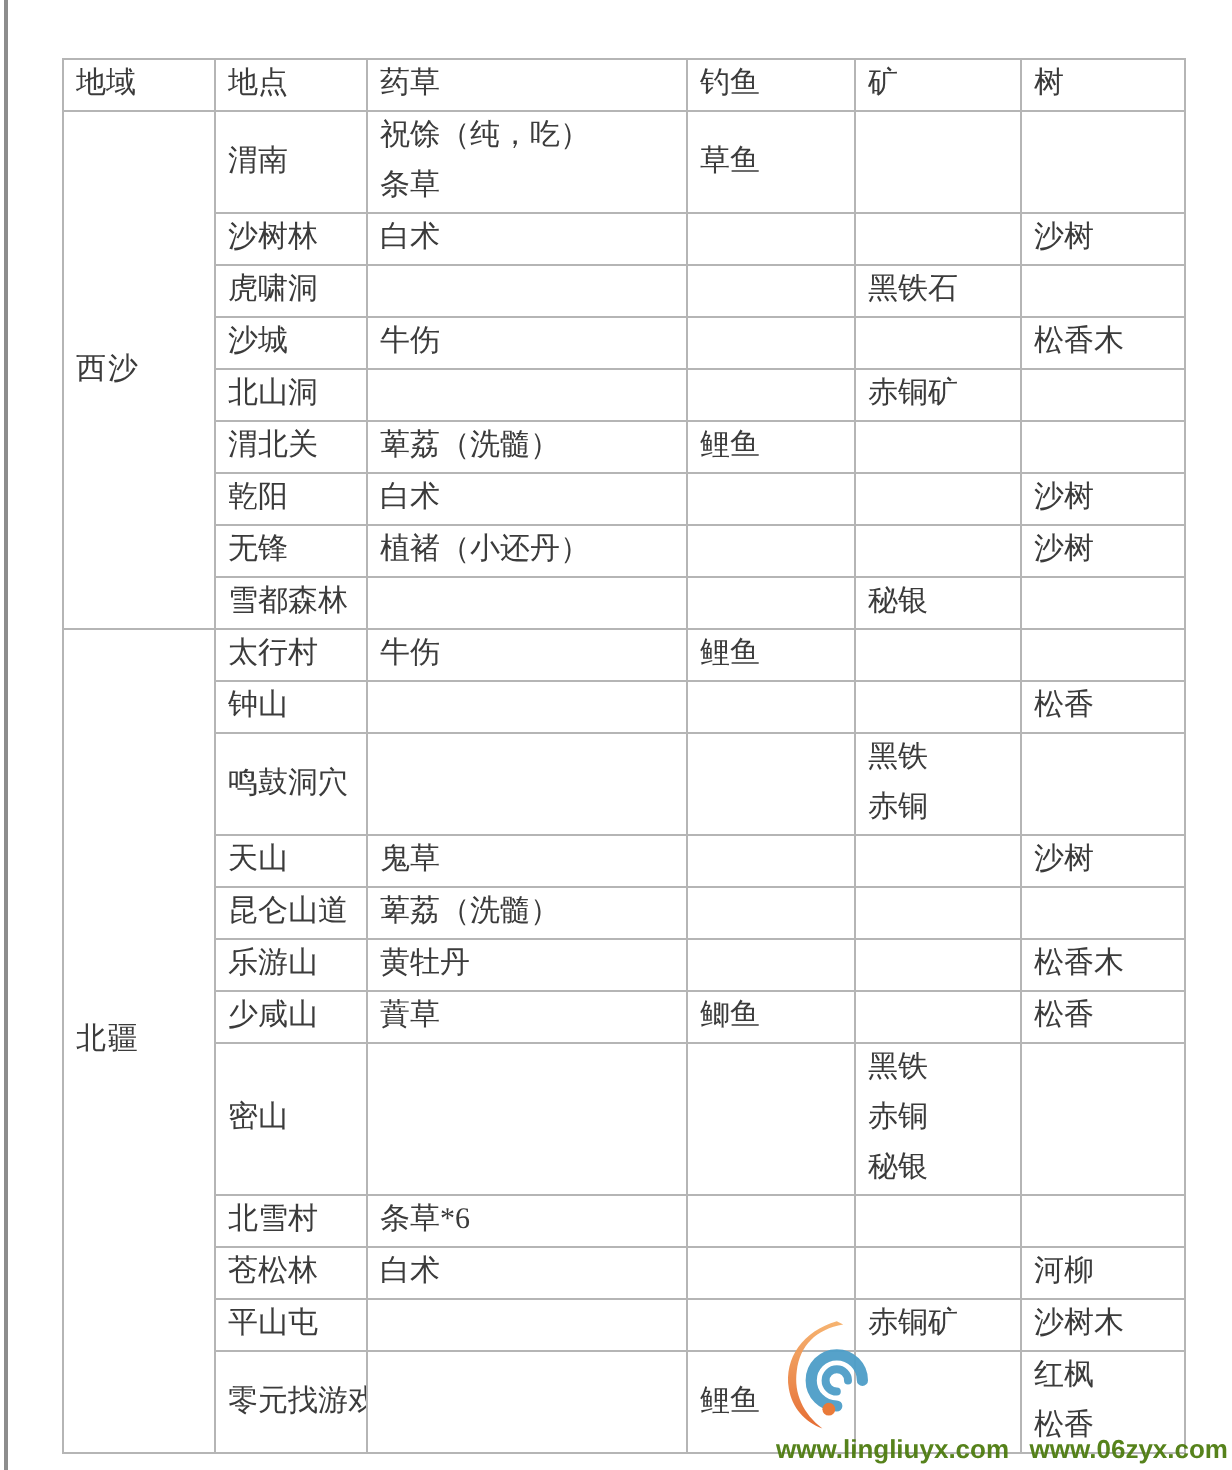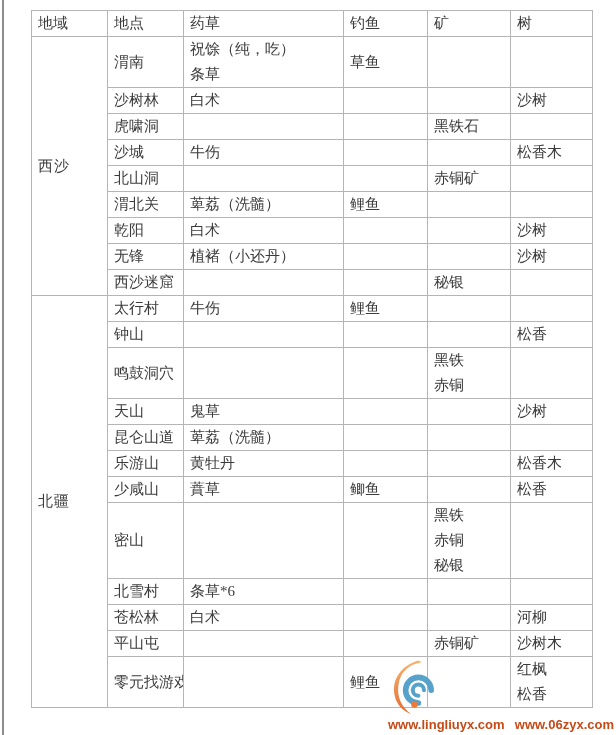--- a/index.html
+++ b/index.html
@@ -6,21 +6,21 @@
   body{
     width:616px;height:735px;position:relative;background:#ffffff;
     font-family:"Liberation Serif","DejaVu Serif",serif;
     overflow:hidden;
   }
   .page-edge{
     position:absolute;left:2px;top:0;width:2px;height:735px;
     background:#8d8d8d;
   }
   table.data{
-    position:absolute;left:31px;top:10px;width:561px;
+    position:absolute;left:31px;top:29px;width:561px;
     border-collapse:collapse;table-layout:fixed;
   }
   table.data th, table.data td{
     border:1px solid #b5b5b5;
     font-size:15px;font-weight:normal;color:#3b3b3b;
     text-align:left;vertical-align:middle;
     padding:0 2px 0 6px;
     height:25px;line-height:25px;
     overflow:hidden;white-space:nowrap;
   }
@@ -37,21 +37,21 @@
   .wm-title{
     margin-left:5px;
     font-size:33px;font-weight:bold;color:#8f8f8f;
     letter-spacing:1px;white-space:nowrap;
     font-family:"Liberation Serif","DejaVu Serif",serif;
     text-shadow:0 0 1px #ffffff;
   }
   .wm-urls{
     margin-top:1px;display:flex;justify-content:space-between;
     font-family:"Liberation Sans","DejaVu Sans",sans-serif;
-    font-size:13px;font-weight:bold;color:#c2410c;white-space:nowrap;
+    font-size:13px;font-weight:bold;color:#4d7c0f;white-space:nowrap;
   }
 </style>
 </head>
 <body>
 
 <div class="page-edge"></div>
 
 <table class="data">
   <colgroup>
     <col style="width:76px">
@@ -148,21 +148,21 @@
         <td>
           <div>植褚（小还丹）</div>
         </td>
         <td></td>
         <td></td>
         <td>
           <div>沙树</div>
         </td>
       </tr>
       <tr>
-        <td>西沙迷窟</td>
+        <td>雪都森林</td>
         <td></td>
         <td></td>
         <td>
           <div>秘银</div>
         </td>
         <td></td>
       </tr>
       <tr>
         <td rowspan="12" class="region">北疆</td>
         <td>太行村</td>

